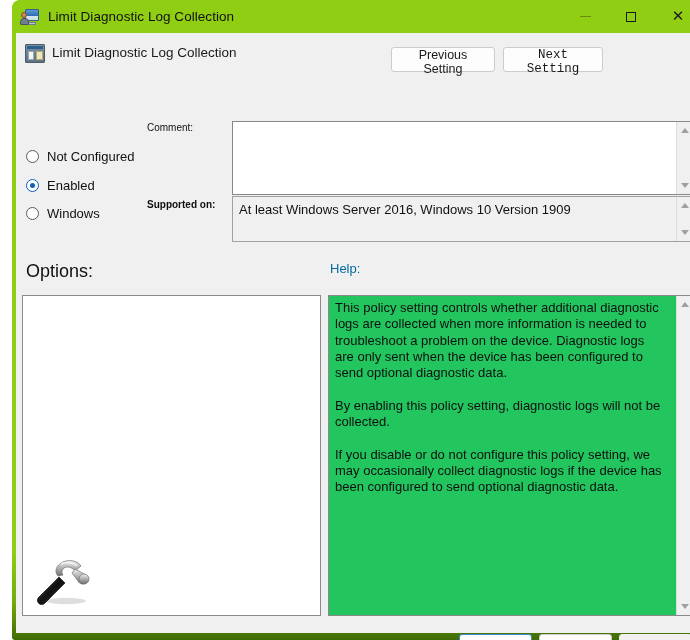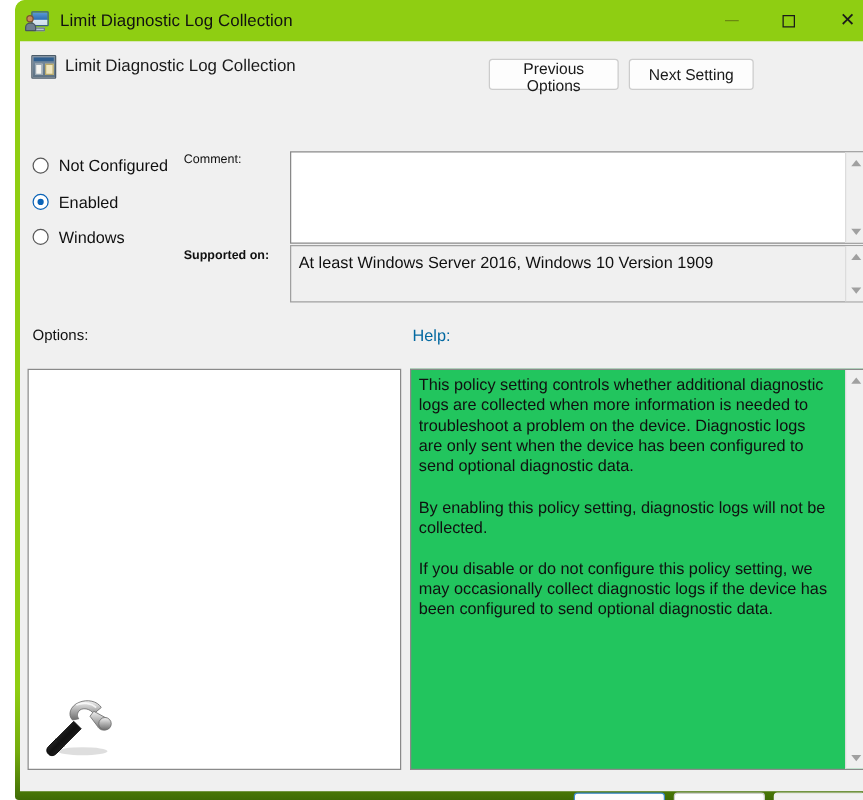--- a/index.html
+++ b/index.html
@@ -123,28 +123,29 @@
     background: #fdfdfd;
     border: 1px solid #cccccc;
     border-radius: 3px;
     font-family: "Liberation Sans", sans-serif;
     font-size: 12.5px;
     color: #1a1a1a;
     padding: 0 10px;
     cursor: default;
   }
   #btn-prev { left: 375px; width: 104px; }
-  #btn-next { left: 487px; width: 100px; }
+  #btn-next { left: 487px; width: 100px; font-family: Liberation Mono, monospace; }
 
   
   .radio-row {
     position: absolute;
     left: 10px;
     display: flex; align-items: center;
     cursor: default;
+    margin-top: 24px;
   }
   #radio-notconfigured { top: 92px; }
   #radio-enabled { top: 121px; text-align: right; }
   #radio-disabled { top: 149px; }
   .rad {
     width: 13px; height: 13px; border-radius: 50%;
     border: 1.3px solid #5a5a5a;
     background: #ffffff;
     position: relative;
     flex: none;
@@ -212,21 +213,21 @@
     border-bottom: 5px solid #a0a0a0;
   }
   .tri-dn {
     width: 0; height: 0;
     border-left: 4.5px solid transparent;
     border-right: 4.5px solid transparent;
     border-top: 5px solid #a0a0a0;
   }
 
   
-  #lbl-options { position: absolute; left: 10px; top: 228px; font-size: 12px; color: #101010; }
+  #lbl-options { position: absolute; left: 10px; top: 228px; font-size: 18px; color: #101010; }
   #lbl-help { position: absolute; left: 314px; top: 228px; font-size: 13px; color: #0369a1; }
 
   
   #options-panel {
     position: absolute;
     left: 6px; top: 262px;
     width: 299px; height: 321px;
     background: #ffffff;
     border: 1px solid #8a8a8a;
   }
@@ -307,21 +308,21 @@
 
   <div class="client">
 
     <div class="hdr-icon">
       <div class="bar"></div>
         <div class="pg"></div>
         <div class="pg2"></div>
     </div>
     <div class="hdr-title">Limit Diagnostic Log Collection</div>
 
-    <button class="nav-btn" id="btn-prev">Previous Options</button>
+    <button class="nav-btn" id="btn-prev">Previous Setting</button>
     <button class="nav-btn" id="btn-next">Next Setting</button>
 
     <div class="radio-row" id="radio-notconfigured">
       <span class="rad"></span>
       <span class="lbl">Not Configured</span>
     </div>
     <div class="radio-row" id="radio-enabled">
       <span class="rad on"></span>
       <span class="lbl">Enabled</span>
     </div>

